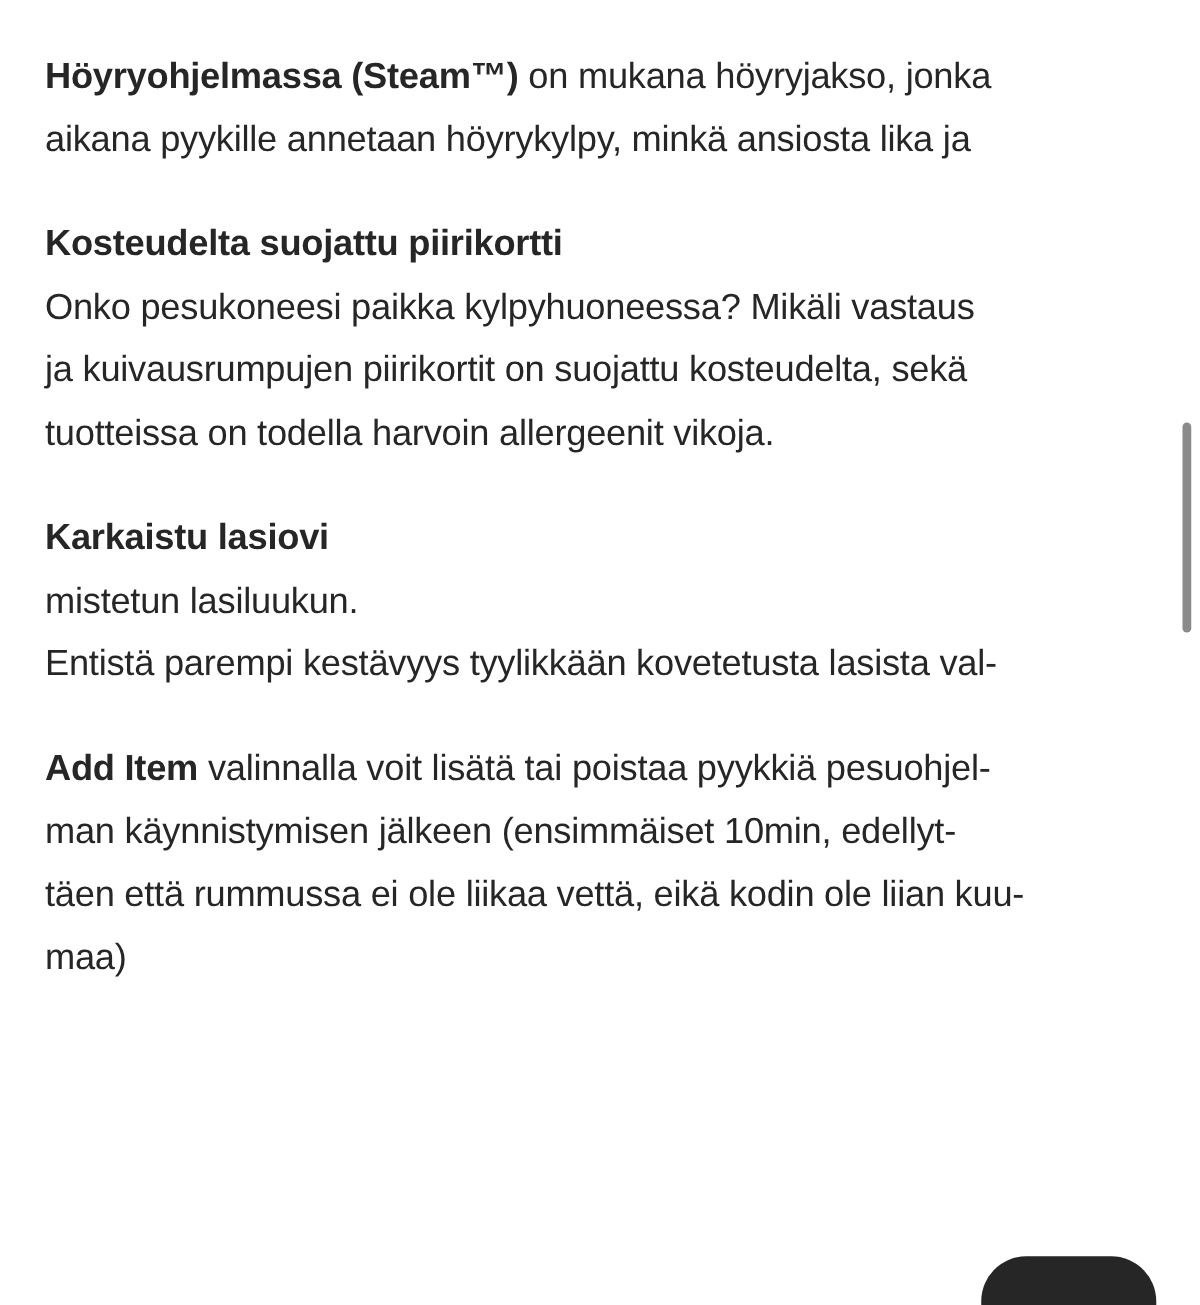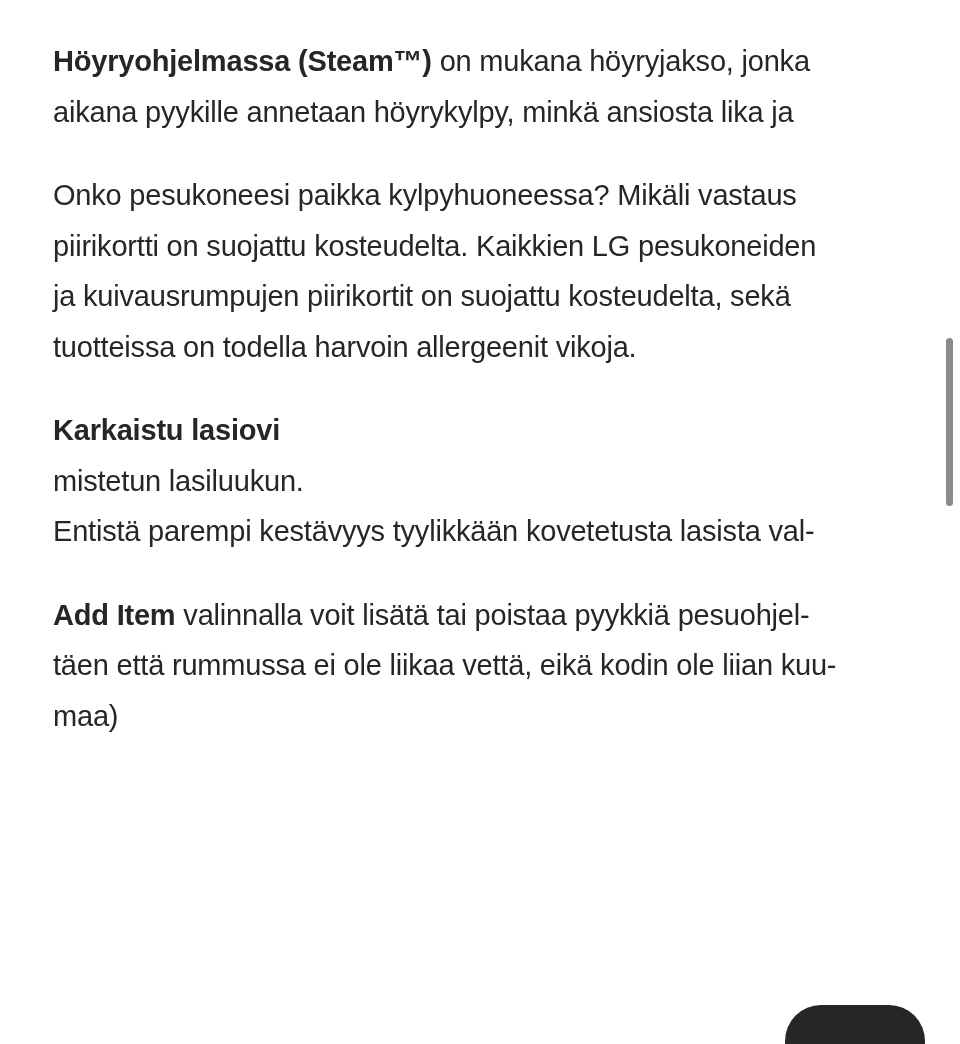--- a/index.html
+++ b/index.html
@@ -18,21 +18,21 @@
     .content {
       position: absolute;
       left: 36px;
       top: 36px;
       width: 900px;
     }
     .block {
       font-size: 29px;
       line-height: 50.5px;
       letter-spacing: -0.2px;
-      margin: 0 0 33px 17px;
+      margin: 0 0 33px 0;
     }
     .block p {
       margin: 0;
     }
     .bold {
       font-weight: bold;
     }
     .heading {
       font-weight: bold;
       display: block;
@@ -60,34 +60,35 @@
 <body>
 
 <div class="content">
 
   <div class="block">
     <p><span class="bold">Höyryohjelmassa (Steam™)</span><span> on mukana höyryjakso, jonka</span></p>
     <p>aikana pyykille annetaan höyrykylpy, minkä ansiosta lika ja</p>
   </div>
 
   <div class="block">
+    <p class="heading">Kosteudelta suojattu piirikortti</p>
     <p>Onko pesukoneesi paikka kylpyhuoneessa? Mikäli vastaus</p>
-    <p>piirikortti on suojattu kosteudelta. Kaikkien LG pesukoneiden</p>
     <p>ja kuivausrumpujen piirikortit on suojattu kosteudelta, sekä</p>
     <p>tuotteissa on todella harvoin allergeenit vikoja.</p>
   </div>
 
   <div class="block">
     <p class="heading">Karkaistu lasiovi</p>
     <p>mistetun lasiluukun.</p>
     <p>Entistä parempi kestävyys tyylikkään kovetetusta lasista val-</p>
   </div>
 
   <div class="block">
     <p><span class="bold">Add Item</span><span> valinnalla voit lisätä tai poistaa pyykkiä pesuohjel-</span></p>
+    <p>man käynnistymisen jälkeen (ensimmäiset 10min, edellyt-</p>
     <p>täen että rummussa ei ole liikaa vettä, eikä kodin ole liian kuu-</p>
     <p>maa)</p>
   </div>
 
 </div>
 
 <div class="scrollbar"></div>
 <div class="fab"></div>
 
 </body></html>

